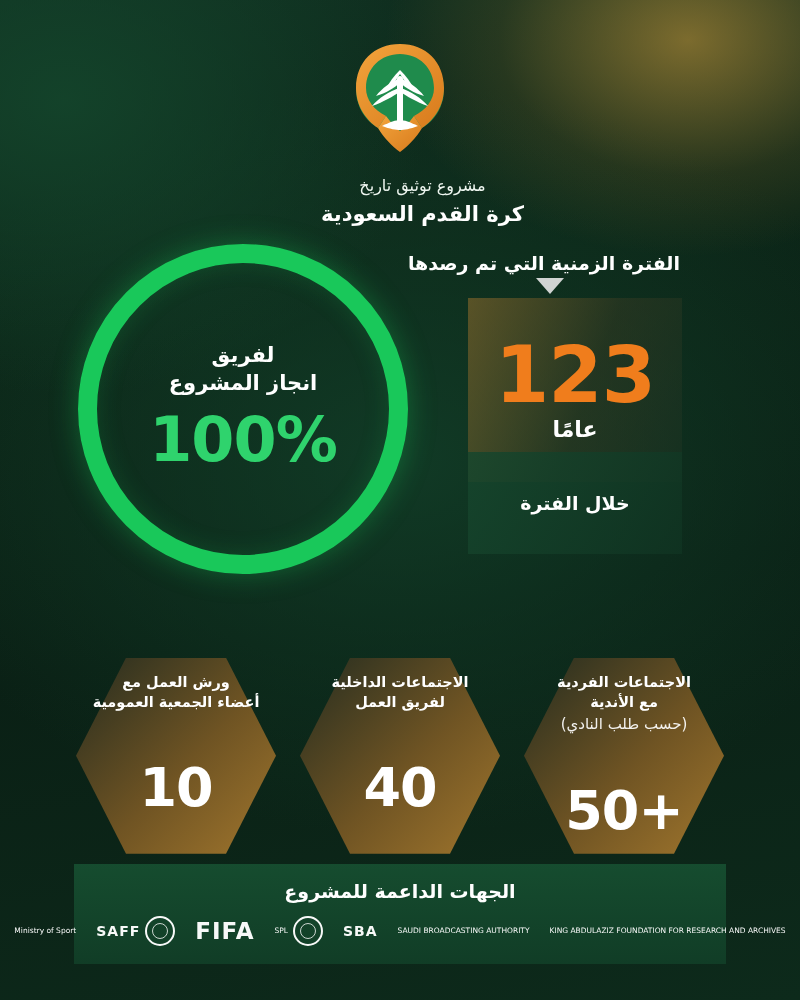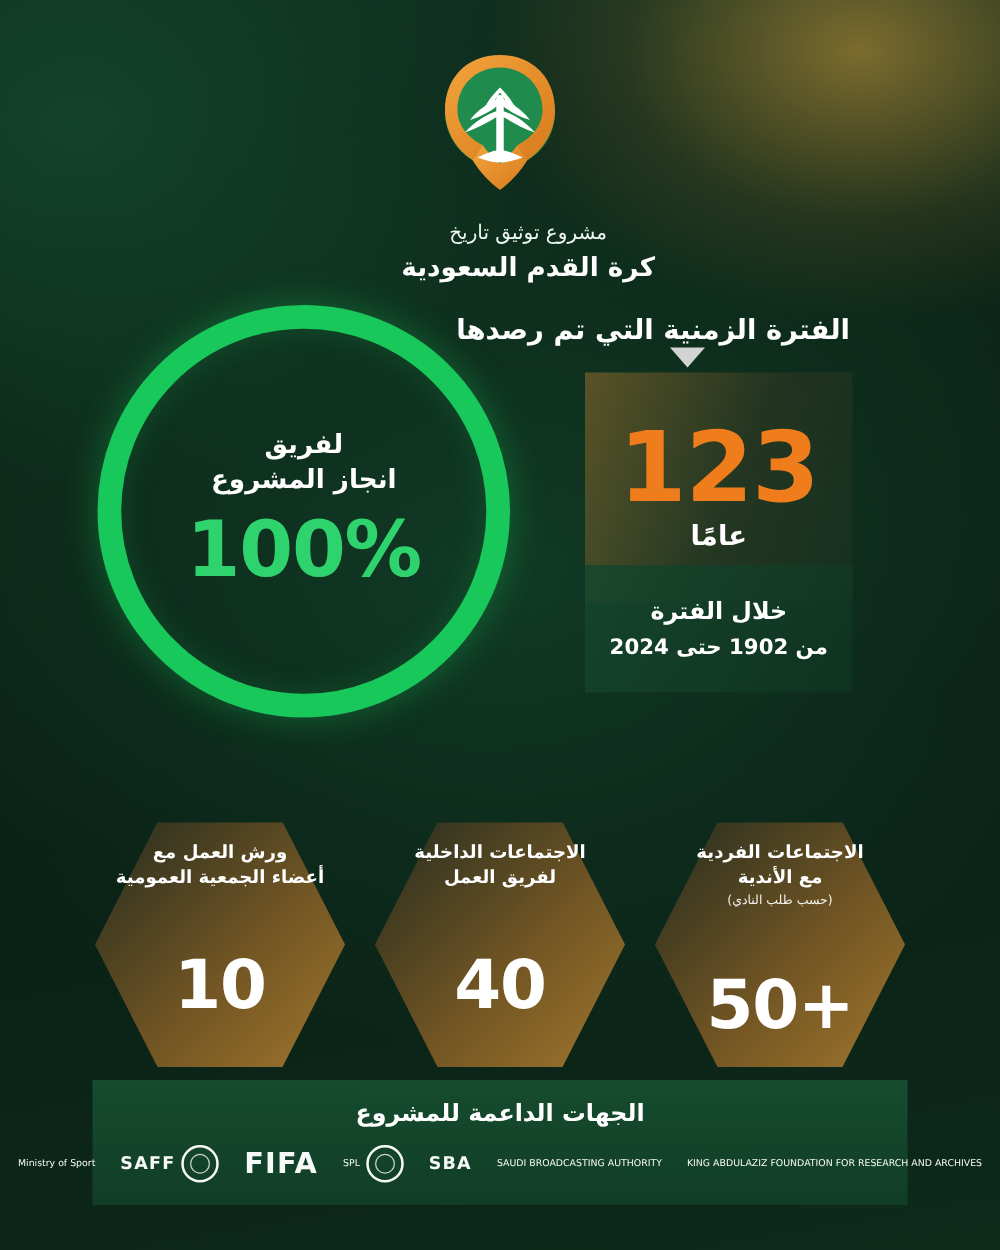--- a/index.html
+++ b/index.html
@@ -54,21 +54,21 @@
   .mid {
     position: relative;
     height: 400px;
     margin-top: 22px;
   }
   .period-label {
     position: absolute;
     top: 0;
     right: 120px;
     color: #ffffff;
-    font-size: 22px;
+    font-size: 19px;
     font-weight: bold;
     text-align: center;
   }
   .arrow-down {
     position: absolute;
     top: 26px;
     right: 236px;
     width: 0;
     height: 0;
     border-left: 14px solid transparent;
@@ -184,21 +184,21 @@
     position: relative;
     z-index: 2;
     color: #ffffff;
     text-align: center;
     font-size: 14.5px;
     font-weight: bold;
     line-height: 1.4;
     padding-top: 14px;
   }
   .hexcap .sub {
-    font-size: 10px;
+    font-size: 15px;
     font-weight: normal;
     opacity: .92;
     display: block;
     margin-top: 2px;
   }
   .hexshape {
     position: absolute;
     top: 0;
     left: 0;
     width: 200px;
@@ -329,21 +329,20 @@
     <div class="period-label">الفترة الزمنية التي تم رصدها</div>
     <div class="arrow-down"></div>
 
     <div class="years-box">
       <div class="years-number">123</div>
       <div class="years-unit">عامًا</div>
     </div>
 
     <div class="range-box">
       <div class="range-title">خلال الفترة</div>
-      <div class="range-value">من 1902 حتى 2024</div>
     </div>
 
     <div class="ring-wrap">
       <div class="ring"></div>
       <div class="ring-inner">
         <div class="ring-label">لفريق</div>
         <div class="ring-label">انجاز المشروع</div>
         <div class="ring-value">100%</div>
       </div>
     </div>

